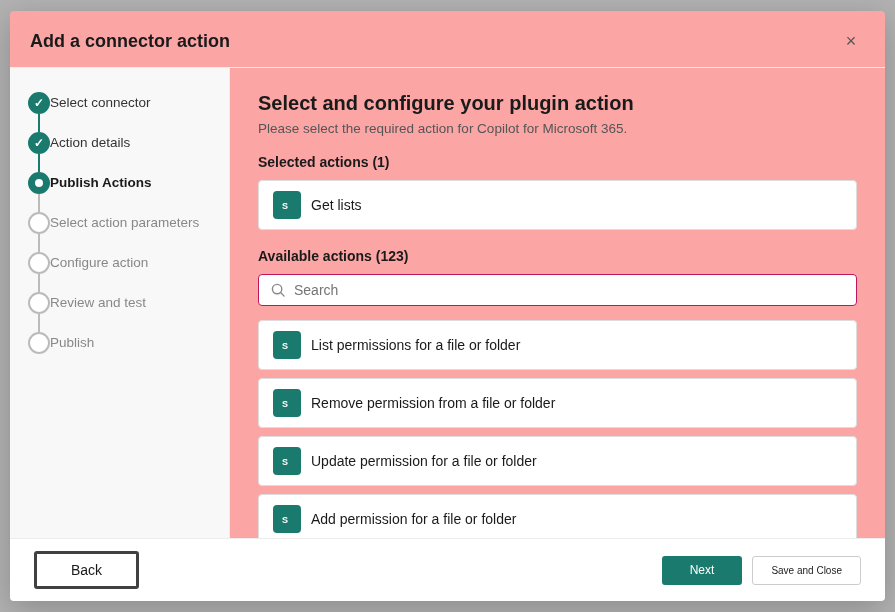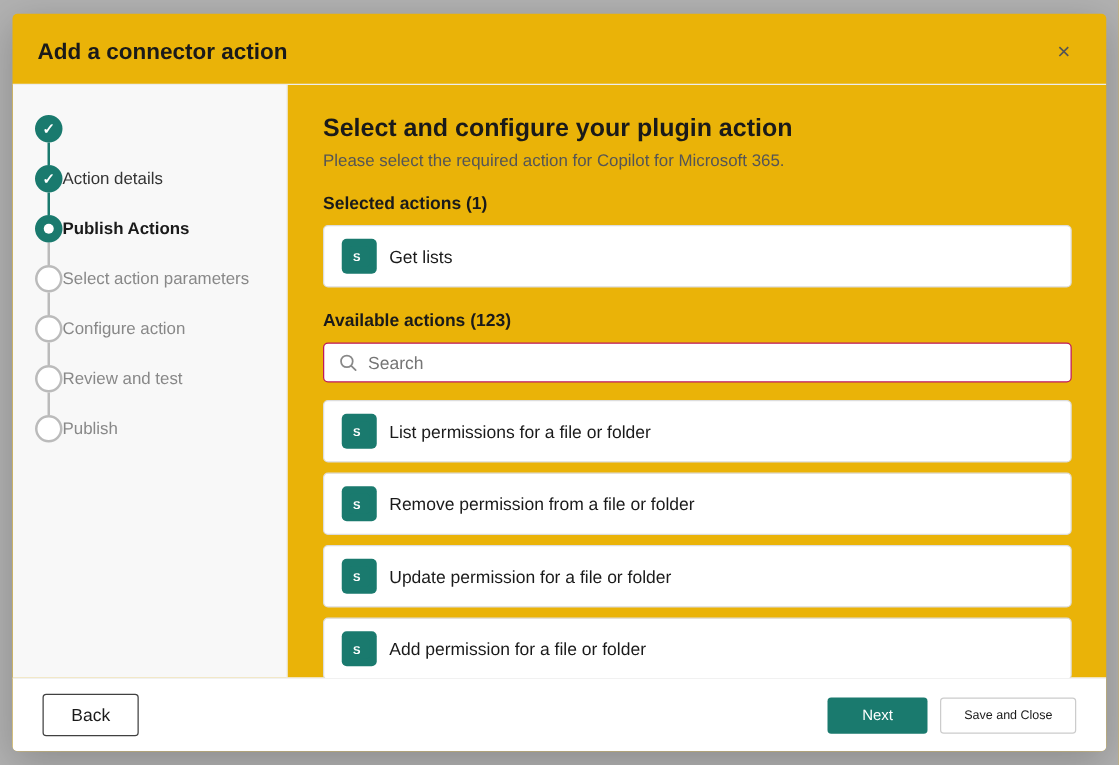--- a/index.html
+++ b/index.html
@@ -1,20 +1,20 @@
 <!DOCTYPE html>
 <html><head>
   <meta charset="utf-8">
   <style>
     * { box-sizing: border-box; margin: 0; padding: 0; font-family: 'Segoe UI', Arial, sans-serif; }
     body { background: #fff; width: 895px; height: 612px; overflow: hidden; display: flex; align-items: center; justify-content: center; background: rgba(0,0,0,0.3); }
     .modal {
       width: 875px;
       height: 590px;
-      background: #eab308;
+      background: #fca5a5;
       border-radius: 4px;
       display: flex;
       flex-direction: column;
       box-shadow: 0 8px 32px rgba(0,0,0,0.22);
       overflow: hidden;
     }
     .modal-header {
       display: flex;
       align-items: center;
       justify-content: space-between;
@@ -207,24 +207,24 @@
     .modal-footer {
       display: flex;
       align-items: center;
       justify-content: space-between;
       padding: 12px 24px;
       border-top: 1px solid #ededed;
       flex-shrink: 0;
       background: #fff;
     }
     .btn-back {
-      border: 1px solid #404040;
-      background: #fff;
-      color: #1a1a1a;
-      padding: 8px 22px;
+      border: 3px solid #404040;
+      background: #fff;
+      color: #1a1a1a;
+      padding: 8px 34px;
       border-radius: 3px;
       font-size: 14px;
       cursor: pointer;
     }
     .footer-right {
       display: flex;
       gap: 10px;
     }
     .btn-next {
       background: #1a7a6e;
@@ -269,20 +269,21 @@
     <div class="sidebar">
       <div class="steps-wrapper">
 
         <div class="step-row">
           <div class="step-connector">
             <div class="step-circle completed">
               <span class="check-icon">✓</span>
             </div>
             <div class="step-line dark"></div>
           </div>
+          <span class="step-label completed">Select connector</span>
         </div>
 
         <div class="step-row">
           <div class="step-connector">
             <div class="step-circle completed">
               <span class="check-icon">✓</span>
             </div>
             <div class="step-line dark"></div>
           </div>
           <span class="step-label completed">Action details</span>

